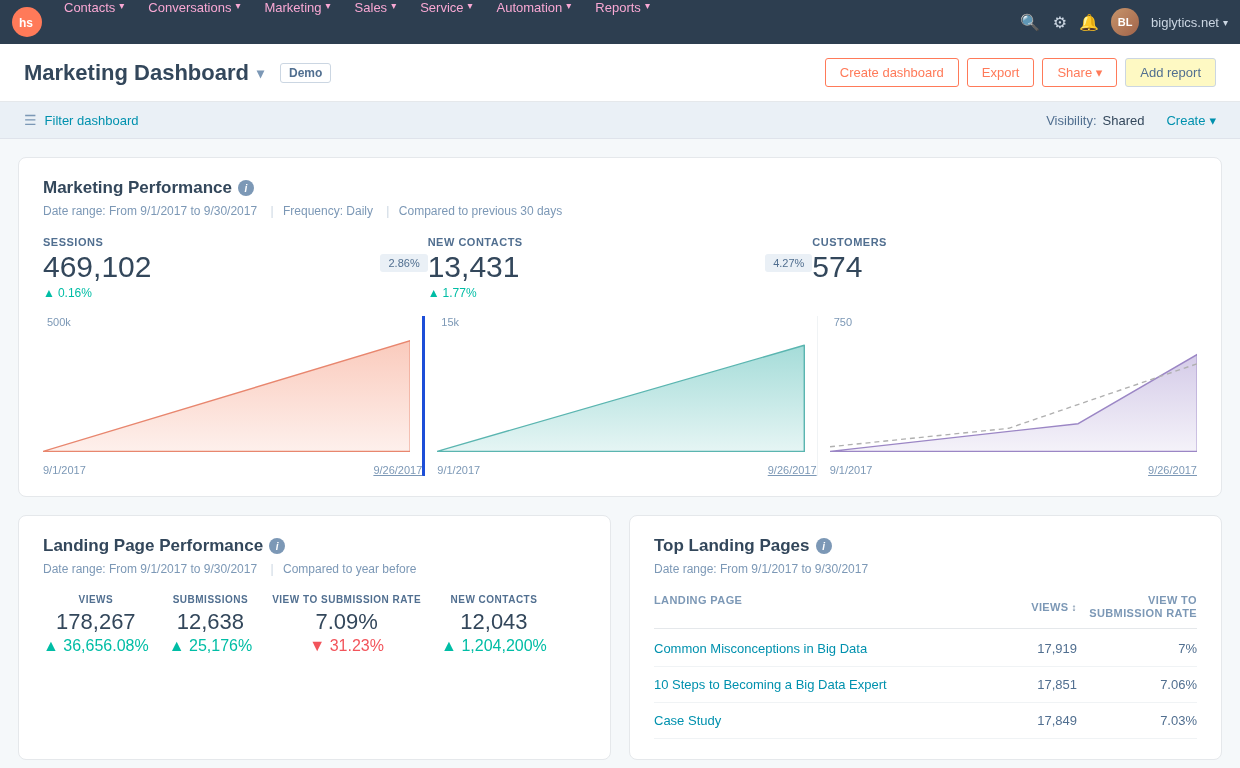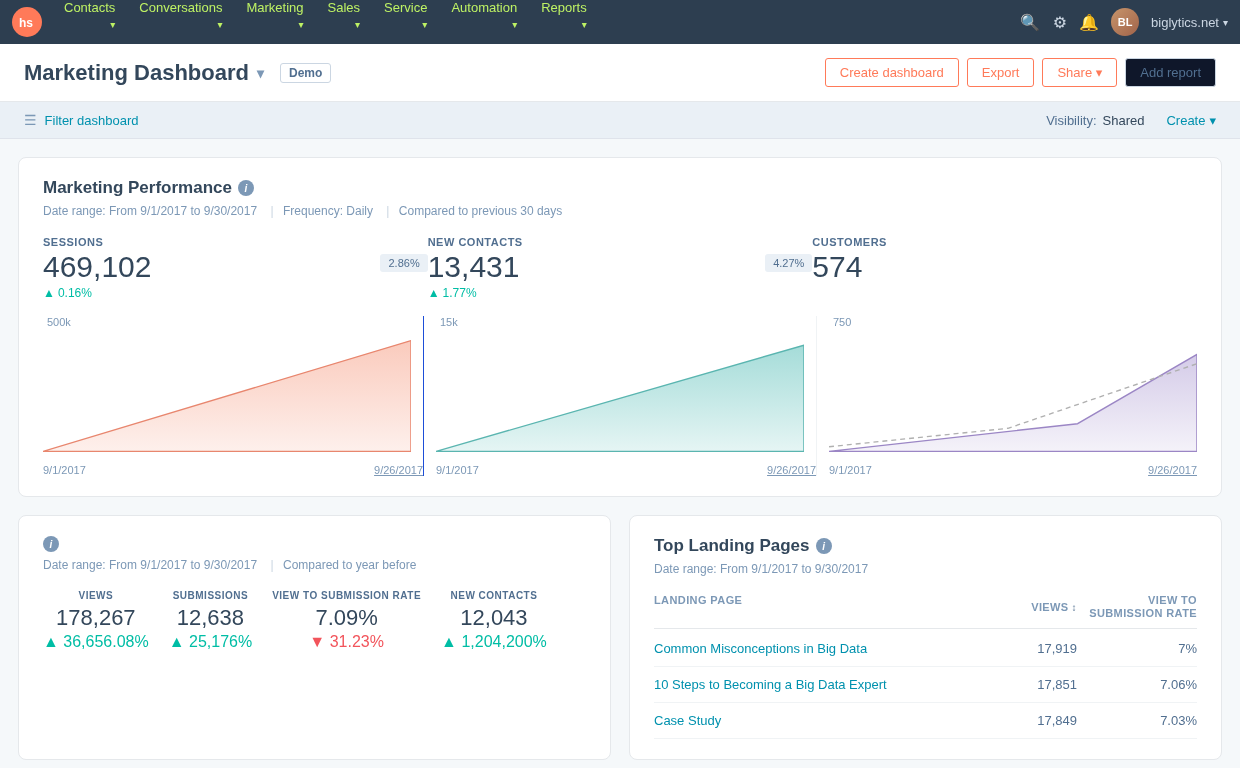--- a/index.html
+++ b/index.html
@@ -14,29 +14,28 @@
       padding: 0 12px;
       gap: 4px;
     }
     .topnav-logo {
       width: 30px;
       height: 30px;
       margin-right: 8px;
       flex-shrink: 0;
     }
     .topnav-item {
-      color: #bef264;
+      color: #f9a8d4;
       font-size: 13px;
       padding: 0 10px;
       cursor: pointer;
       display: flex;
-      align-items: flex-end;
+      align-items: flex-start;
       gap: 4px;
       height: 44px;
-      flex-direction: column;
     }
     .topnav-right {
       margin-left: auto;
       display: flex;
       align-items: center;
       gap: 12px;
     }
     .topnav-icon { color: #cbd6e2; cursor: pointer; font-size: 16px; }
     .topnav-avatar {
       width: 28px; height: 28px; border-radius: 50%;
@@ -83,21 +82,21 @@
       background: #fff;
       border-radius: 3px;
       padding: 6px 14px;
       font-size: 13px;
       cursor: pointer;
       font-weight: 500;
     }
     .btn-gray {
       border: 1px solid #cbd6e2;
       color: #516f90;
-      background: #0f172a;
+      background: #fef9c3;
       border-radius: 3px;
       padding: 6px 14px;
       font-size: 13px;
       cursor: pointer;
     }
 
     
     .filter-bar {
       background: #eaf0f6;
       padding: 10px 24px;
@@ -333,21 +332,21 @@
         </div>
       </div>
       <div class="stat-block">
         <div class="stat-label">CUSTOMERS</div>
         <div class="stat-value">574</div>
       </div>
     </div>
 
     <div class="charts-row">
 
-      <div class="chart-area" style="border-right: 1px solid #1d4ed8; padding-right:12px; margin-right:12px;">
+      <div class="chart-area" style="border-right: 3px solid #1d4ed8; padding-right:12px; margin-right:12px;">
         <span class="chart-label-top">500k</span>
         <svg viewBox="0 0 370 130" style="position:absolute; bottom:20px; left:0; width:calc(100% - 12px); height:120px;" preserveAspectRatio="none">
           <defs>
             <linearGradient id="sessGrad" x1="0" y1="0" x2="0" y2="1">
               <stop offset="0%" stop-color="#f8b4a0" stop-opacity="0.7"></stop>
               <stop offset="100%" stop-color="#f8b4a0" stop-opacity="0.2"></stop>
             </linearGradient>
           </defs>
           <polygon points="0,125 370,5 370,125" fill="url(#sessGrad)" stroke="#e8866e" stroke-width="1.5" stroke-linejoin="round"></polygon>
         </svg>
@@ -387,20 +386,21 @@
         <span class="chart-date-left">9/1/2017</span>
         <span class="chart-date-right">9/26/2017</span>
       </div>
     </div>
   </div>
 
   <div class="bottom-grid">
 
     <div class="card bottom-left">
       <div class="card-title">
+        <span>Landing Page Performance</span>
         <span class="info-icon">i</span>
       </div>
       <div class="card-meta">
         <span>Date range: From 9/1/2017 to 9/30/2017</span>
         <span class="sep">|</span>
         <span>Compared to year before</span>
       </div>
       <div class="lp-stats">
         <div class="lp-stat">
           <div class="lp-stat-label">VIEWS</div>

